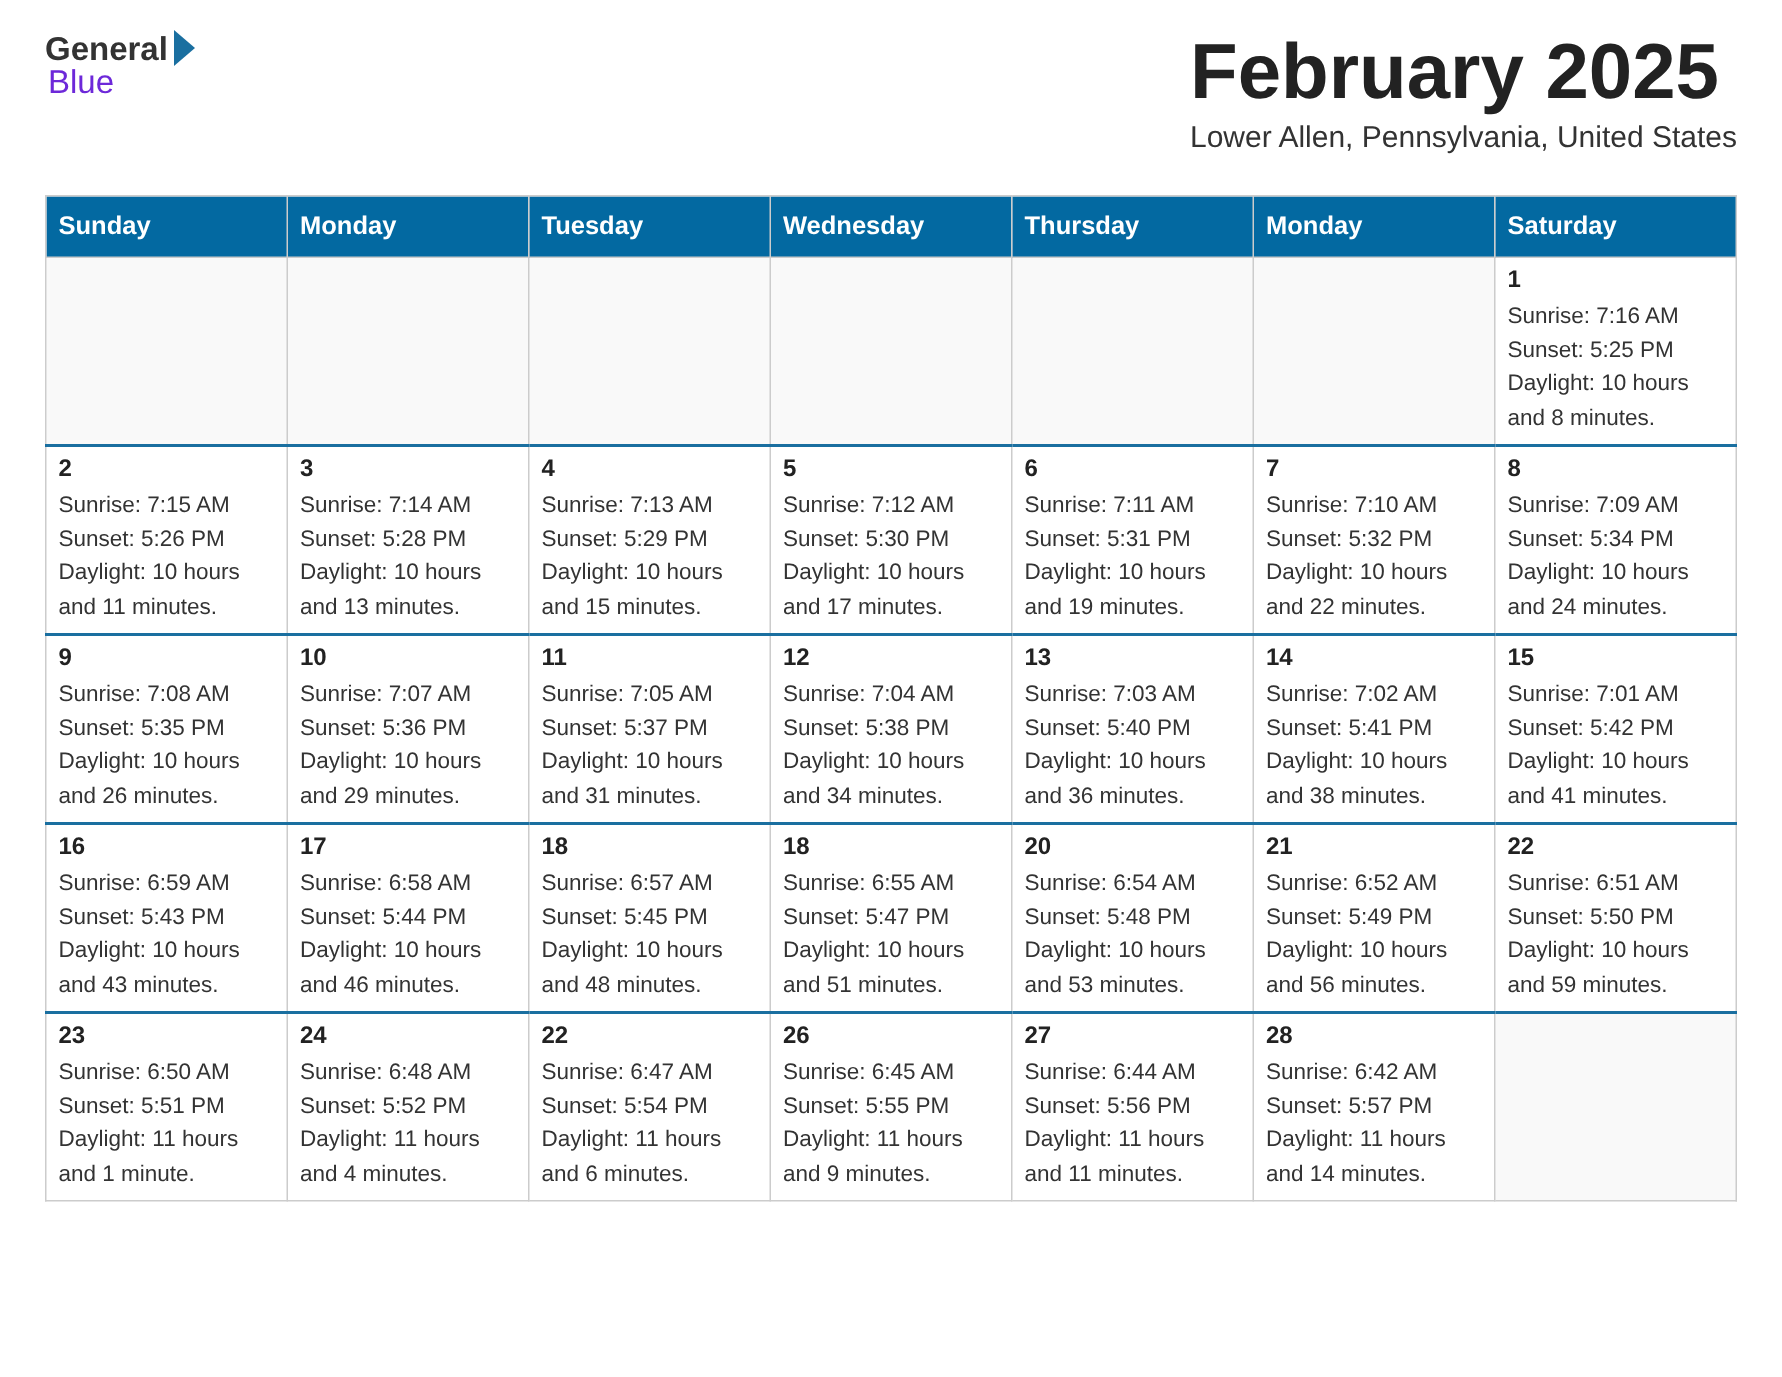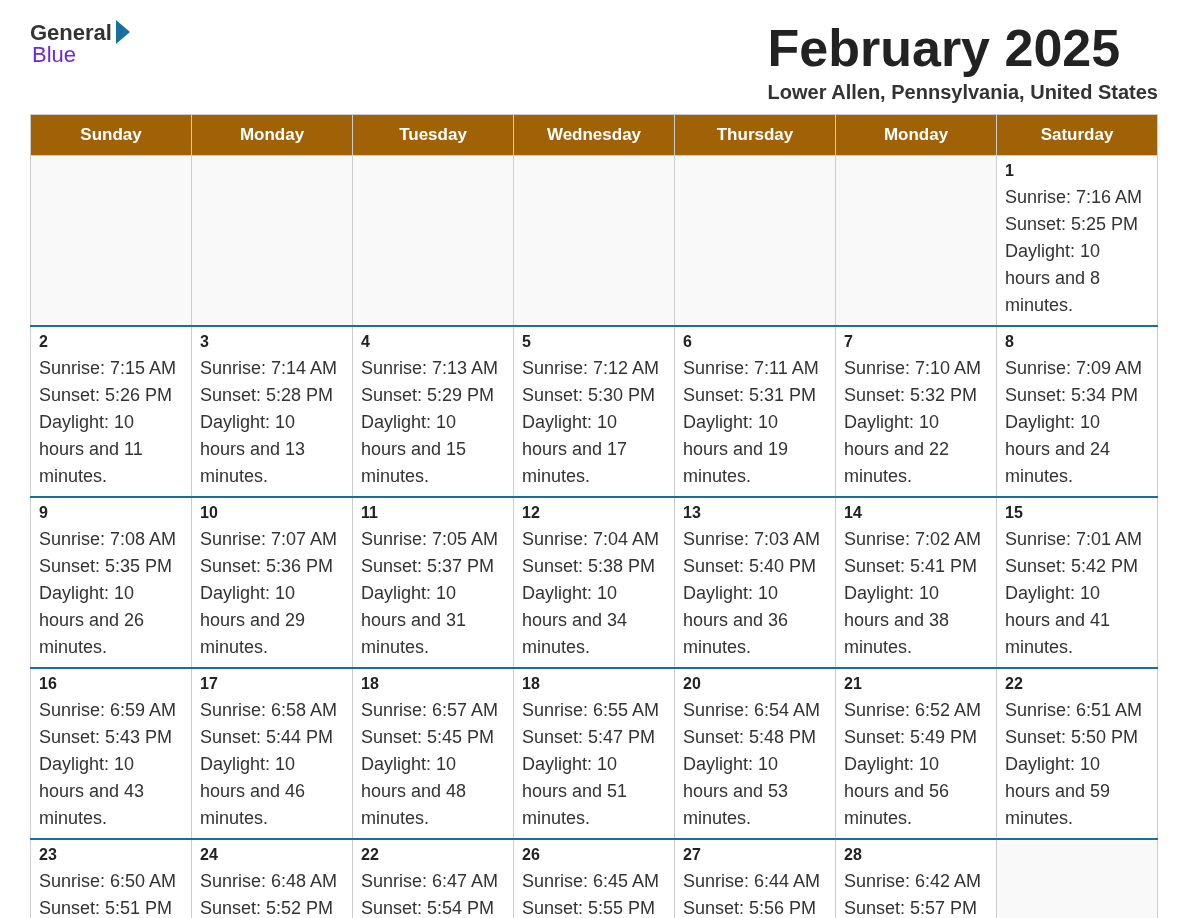--- a/index.html
+++ b/index.html
@@ -7,21 +7,21 @@
       font-family: Arial, sans-serif;
       background: #fff;
       padding: 20px 30px;
       width: 1188px;
       min-height: 918px;
     }
     .header {
       display: flex;
       justify-content: space-between;
       align-items: flex-start;
-      margin-bottom: 10px;
+      margin-bottom: 26px;
     }
     .logo {
       display: flex;
       flex-direction: column;
       align-items: flex-start;
     }
     .logo-top {
       display: flex;
       align-items: center;
     }
@@ -53,55 +53,54 @@
     .calendar-title {
       font-size: 52px;
       font-weight: bold;
       color: #222;
       line-height: 1.1;
     }
     .calendar-subtitle {
       font-size: 20px;
       color: #333;
       margin-top: 4px;
-      font-weight: bold;
     }
     .calendar {
       width: 100%;
       border-collapse: collapse;
       margin-top: 8px;
     }
     .calendar th {
-      background-color: #a16207;
+      background-color: #0369a1;
       color: #fff;
       font-size: 17px;
       font-weight: bold;
       padding: 10px 8px;
-      text-align: center;
+      text-align: left;
       border: 1px solid #ccc;
     }
     .calendar td {
       vertical-align: top;
       border: 1px solid #ccc;
       padding: 6px 8px;
       width: 14.28%;
       min-height: 110px;
       height: 120px;
     }
     .cell-empty {
       background: #f9f9f9;
     }
     .day-num {
       font-size: 16px;
       font-weight: bold;
       color: #222;
       margin-bottom: 4px;
     }
     .day-info {
-      font-size: 18px;
+      font-size: 15px;
       color: #333;
       line-height: 1.5;
     }
     .row-divider td {
       border-top: 2px solid #1a6fa0;
     }
   </style>
 </head>
 <body>
 

